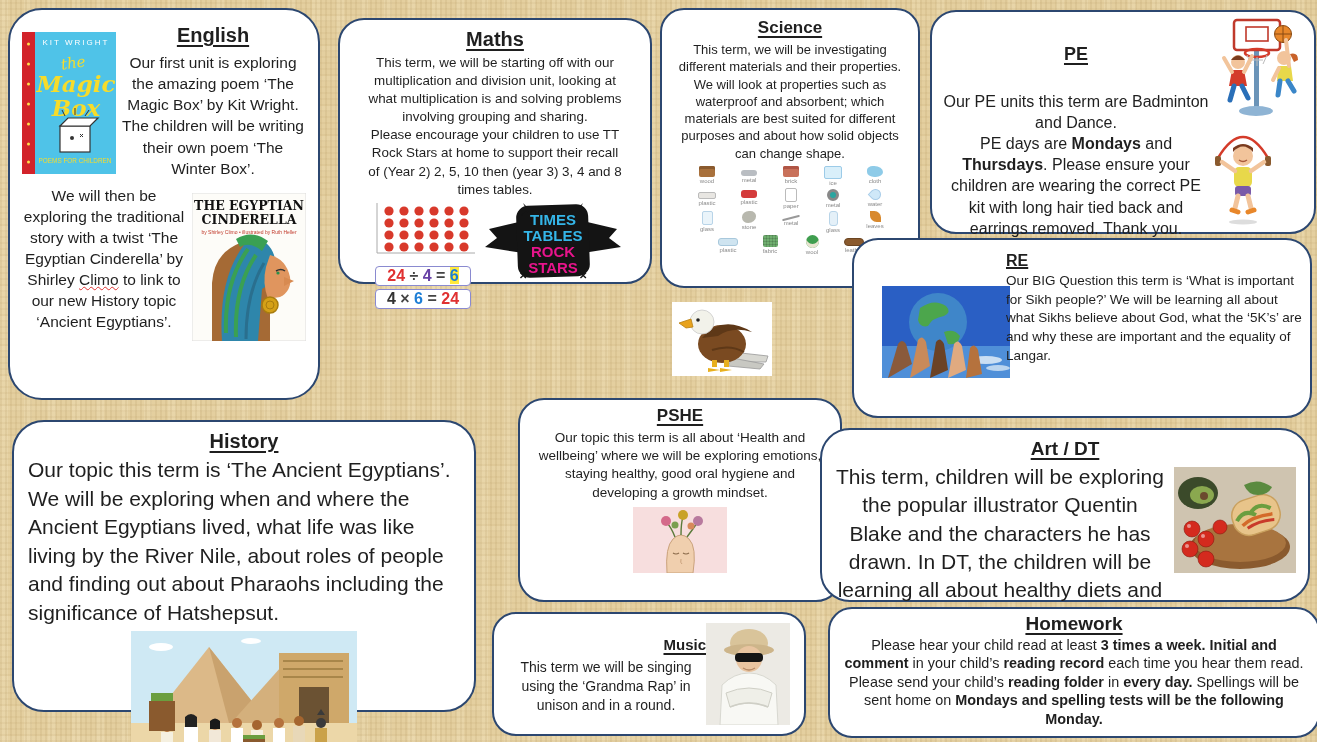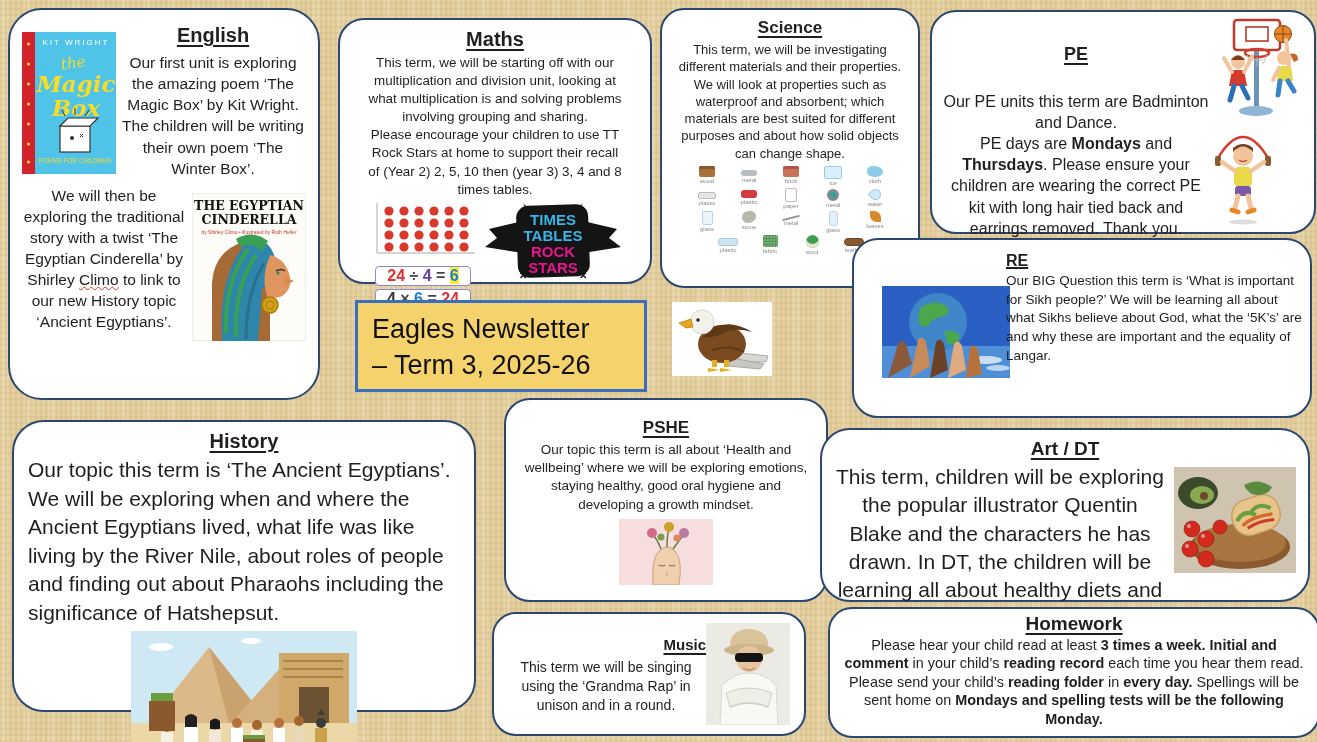--- a/index.html
+++ b/index.html
@@ -65,21 +65,21 @@
   .re-title{font-size:16px;font-weight:bold;text-decoration:underline;text-decoration-thickness:2px;margin:0 0 2px 0;}
   .re-body{font-size:13.5px;line-height:1.38;}
   
   #title-box{position:absolute;left:355px;top:300px;width:292px;height:92px;background:#f5d36c;border:3px solid #3a6fc0;box-sizing:border-box;padding:8px 0 0 14px;font-size:27px;line-height:1.35;color:#111;}
   #eagle-box{position:absolute;left:672px;top:302px;width:100px;height:74px;background:#fff;}
   
   #card-history{left:12px;top:420px;width:464px;height:292px;padding:6px 14px;border-radius:32px;}
   #card-history .body-text{font-size:21px;line-height:1.36;text-align:left;}
   #history-img{display:block;margin:4px auto 0 auto;}
   
-  #card-pshe{left:504px;top:398px;width:324px;height:204px;padding:16px 12px;border-radius:26px;}
+  #card-pshe{left:518px;top:398px;width:324px;height:204px;padding:4px 12px;border-radius:26px;}
   #card-pshe .body-text{font-size:13.5px;line-height:1.35;text-align:center;}
   #pshe-img{display:block;margin:5px auto 0 auto;}
   
   #card-artdt{left:820px;top:428px;width:490px;height:174px;padding:6px 12px;border-radius:30px;}
   .artdt-body{font-size:21px;line-height:1.35;text-align:center;}
   #artdt-img{float:right;margin:4px 0 4px 8px;}
   
   #card-music{left:492px;top:612px;width:314px;height:124px;padding:8px 12px;border-radius:24px;display:flex;align-items:center;}
   .music-text{width:200px;text-align:center;font-size:14px;line-height:1.35;}
   .music-title{font-size:15px;text-align:right;}
@@ -355,24 +355,20 @@
         <path d="M66,92 L72,58 Q76,52 80,60 L84,84 Z" fill="#e0aa80"></path>
         <path d="M84,92 L88,62 Q92,56 96,64 L100,88 Z" fill="#b5723d"></path>
       </g>
     </svg>
     <div class="re-text">
       <h2 class="re-title">RE</h2>
       <div class="re-body">Our BIG Question this term is ‘What is important for Sikh people?’ We will be learning all about what Sikhs believe about God, what the ‘5K’s’ are and why these are important and the equality of Langar.</div>
     </div>
   </div>
 
-  <div id="title-box">
-    <div>Eagles Newsletter</div>
-    <div>– Term 3, 2025-26</div>
-  </div>
 
   <div id="eagle-box">
     <svg width="100" height="74" viewBox="0 0 100 74">
       <rect width="100" height="74" fill="#fff"></rect>
       <polygon points="60,50 96,54 94,60 58,60" fill="#d8d8d2" stroke="#999" stroke-width="0.8"></polygon>
       <polygon points="60,56 92,62 88,67 56,64" fill="#c8c8c2" stroke="#999" stroke-width="0.8"></polygon>
       <ellipse cx="50" cy="42" rx="24" ry="19" fill="#7a4a21"></ellipse>
       <path d="M30,36 Q50,12 80,30 Q60,24 46,34 Z" fill="#5e3817"></path>
       <path d="M40,48 Q58,42 72,50" stroke="#5e3817" stroke-width="2" fill="none"></path>
       <circle cx="30" cy="20" r="12" fill="#f2f2ea" stroke="#ccc" stroke-width="0.8"></circle>

